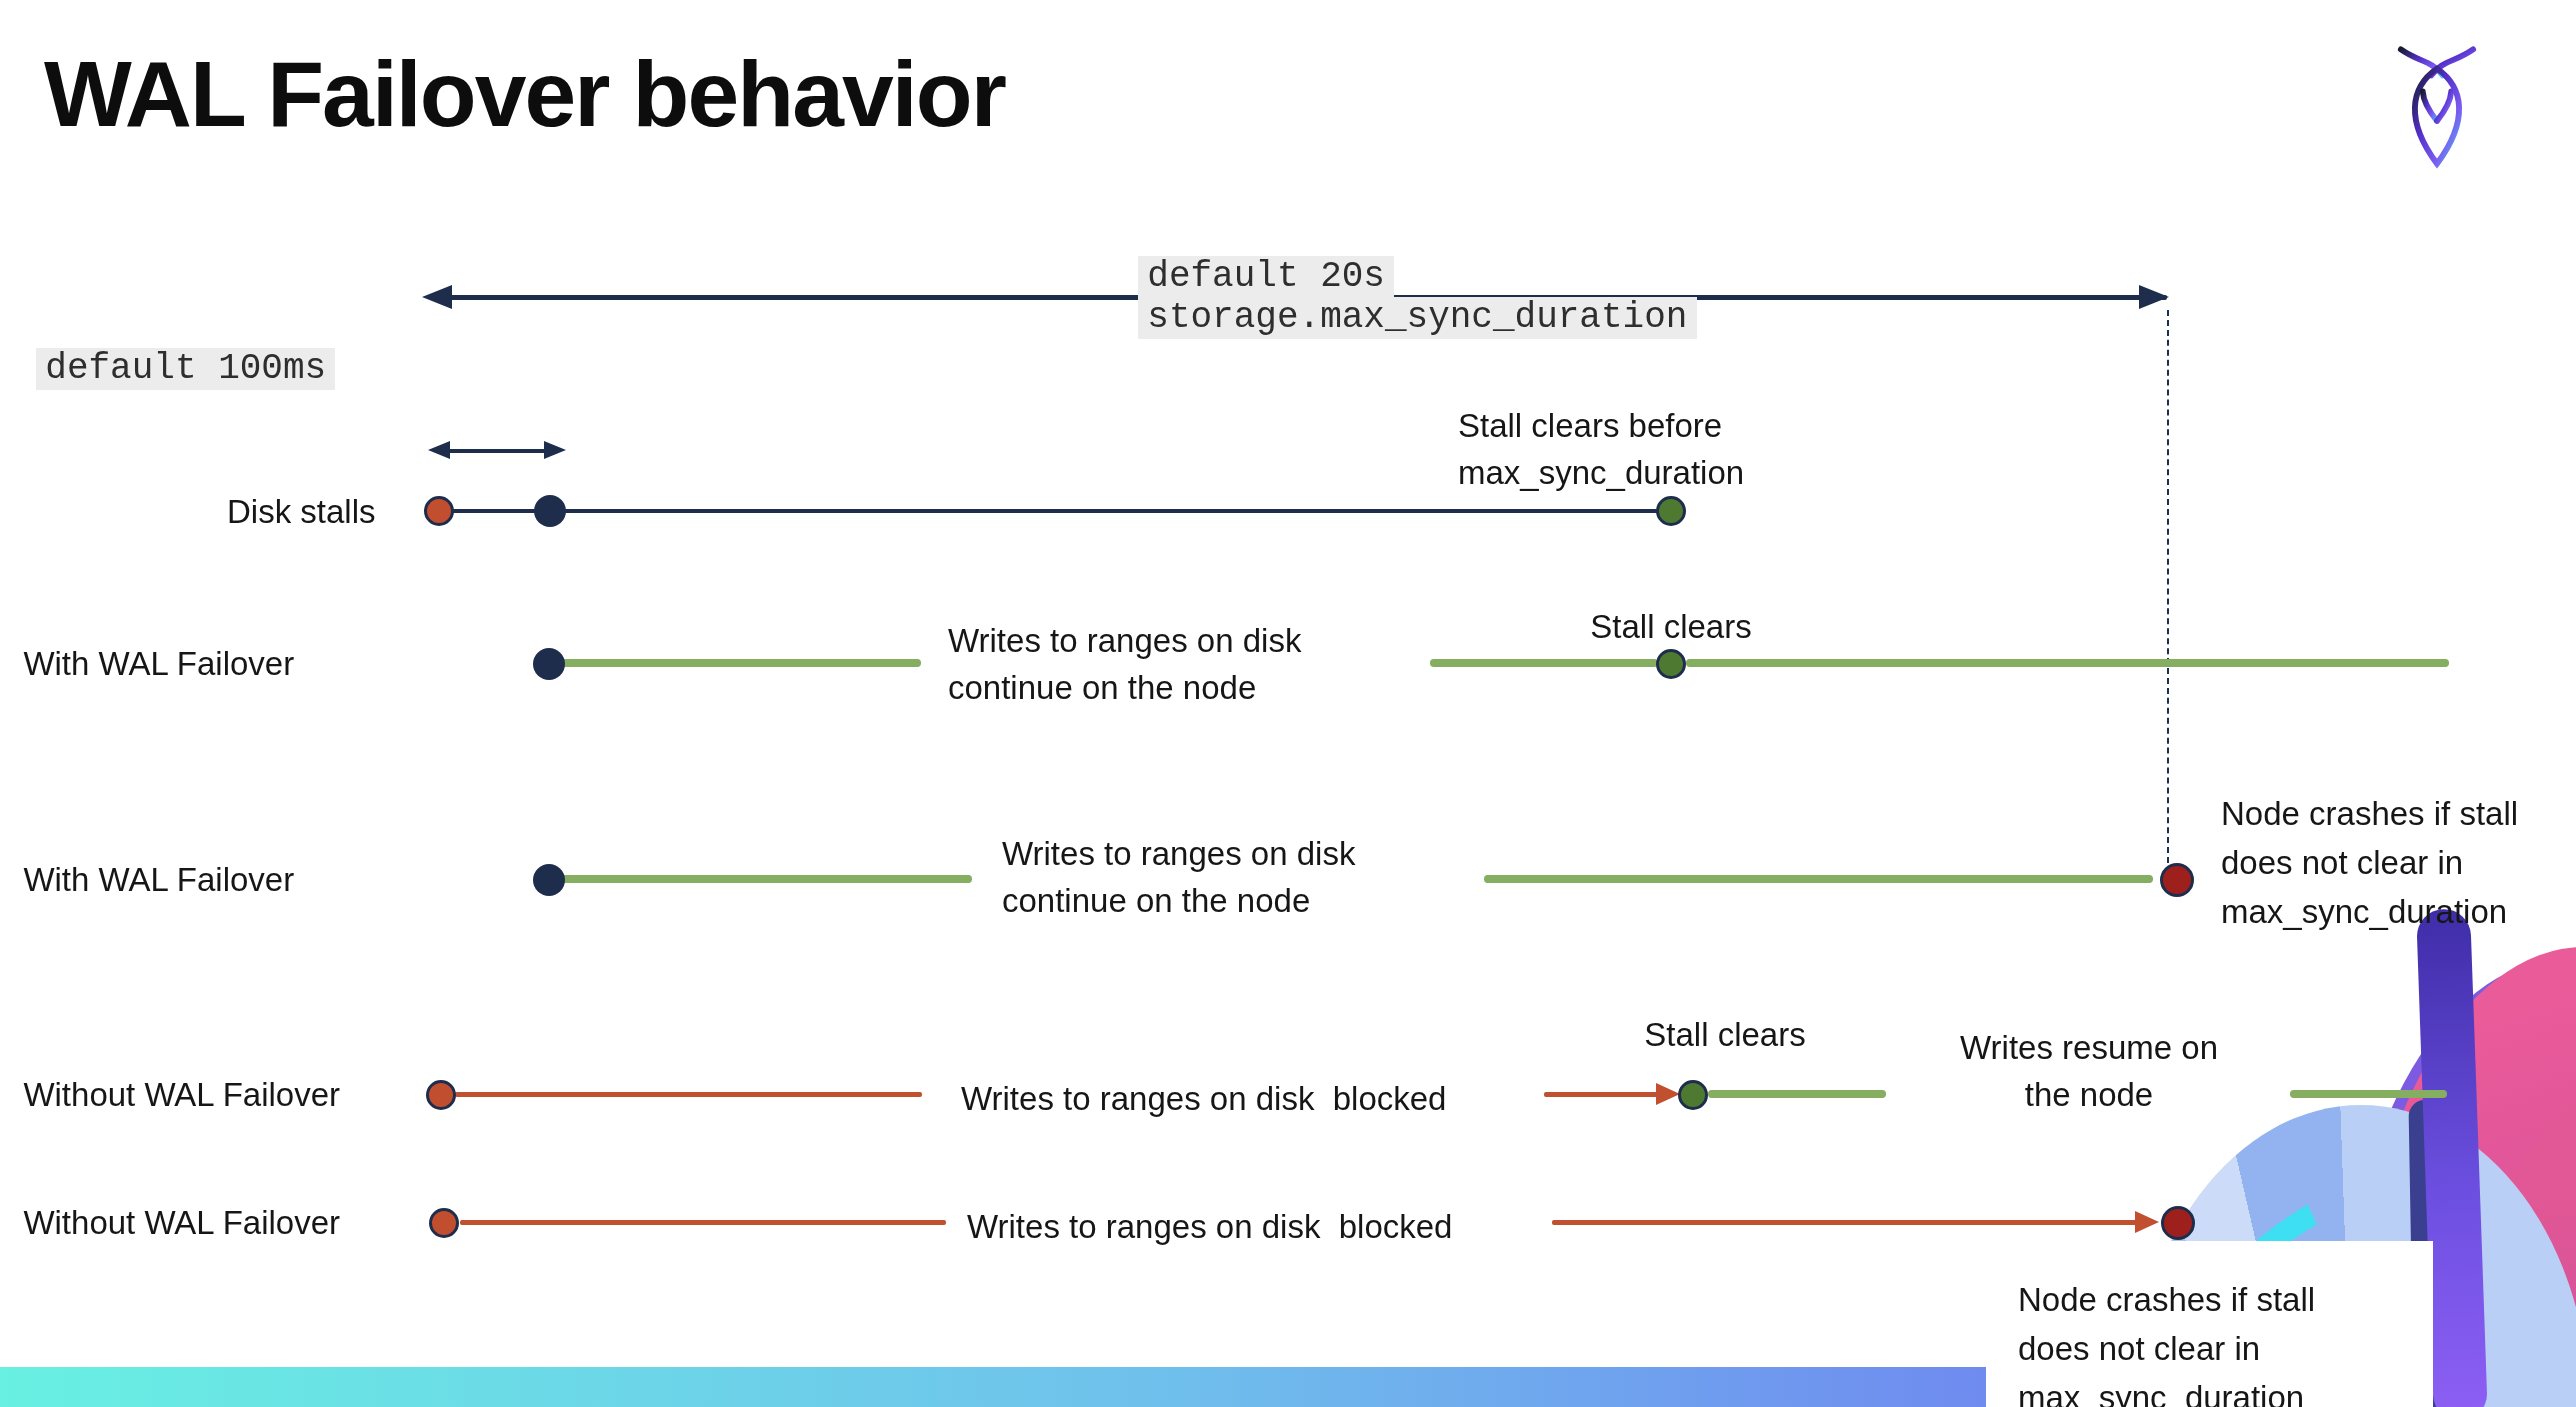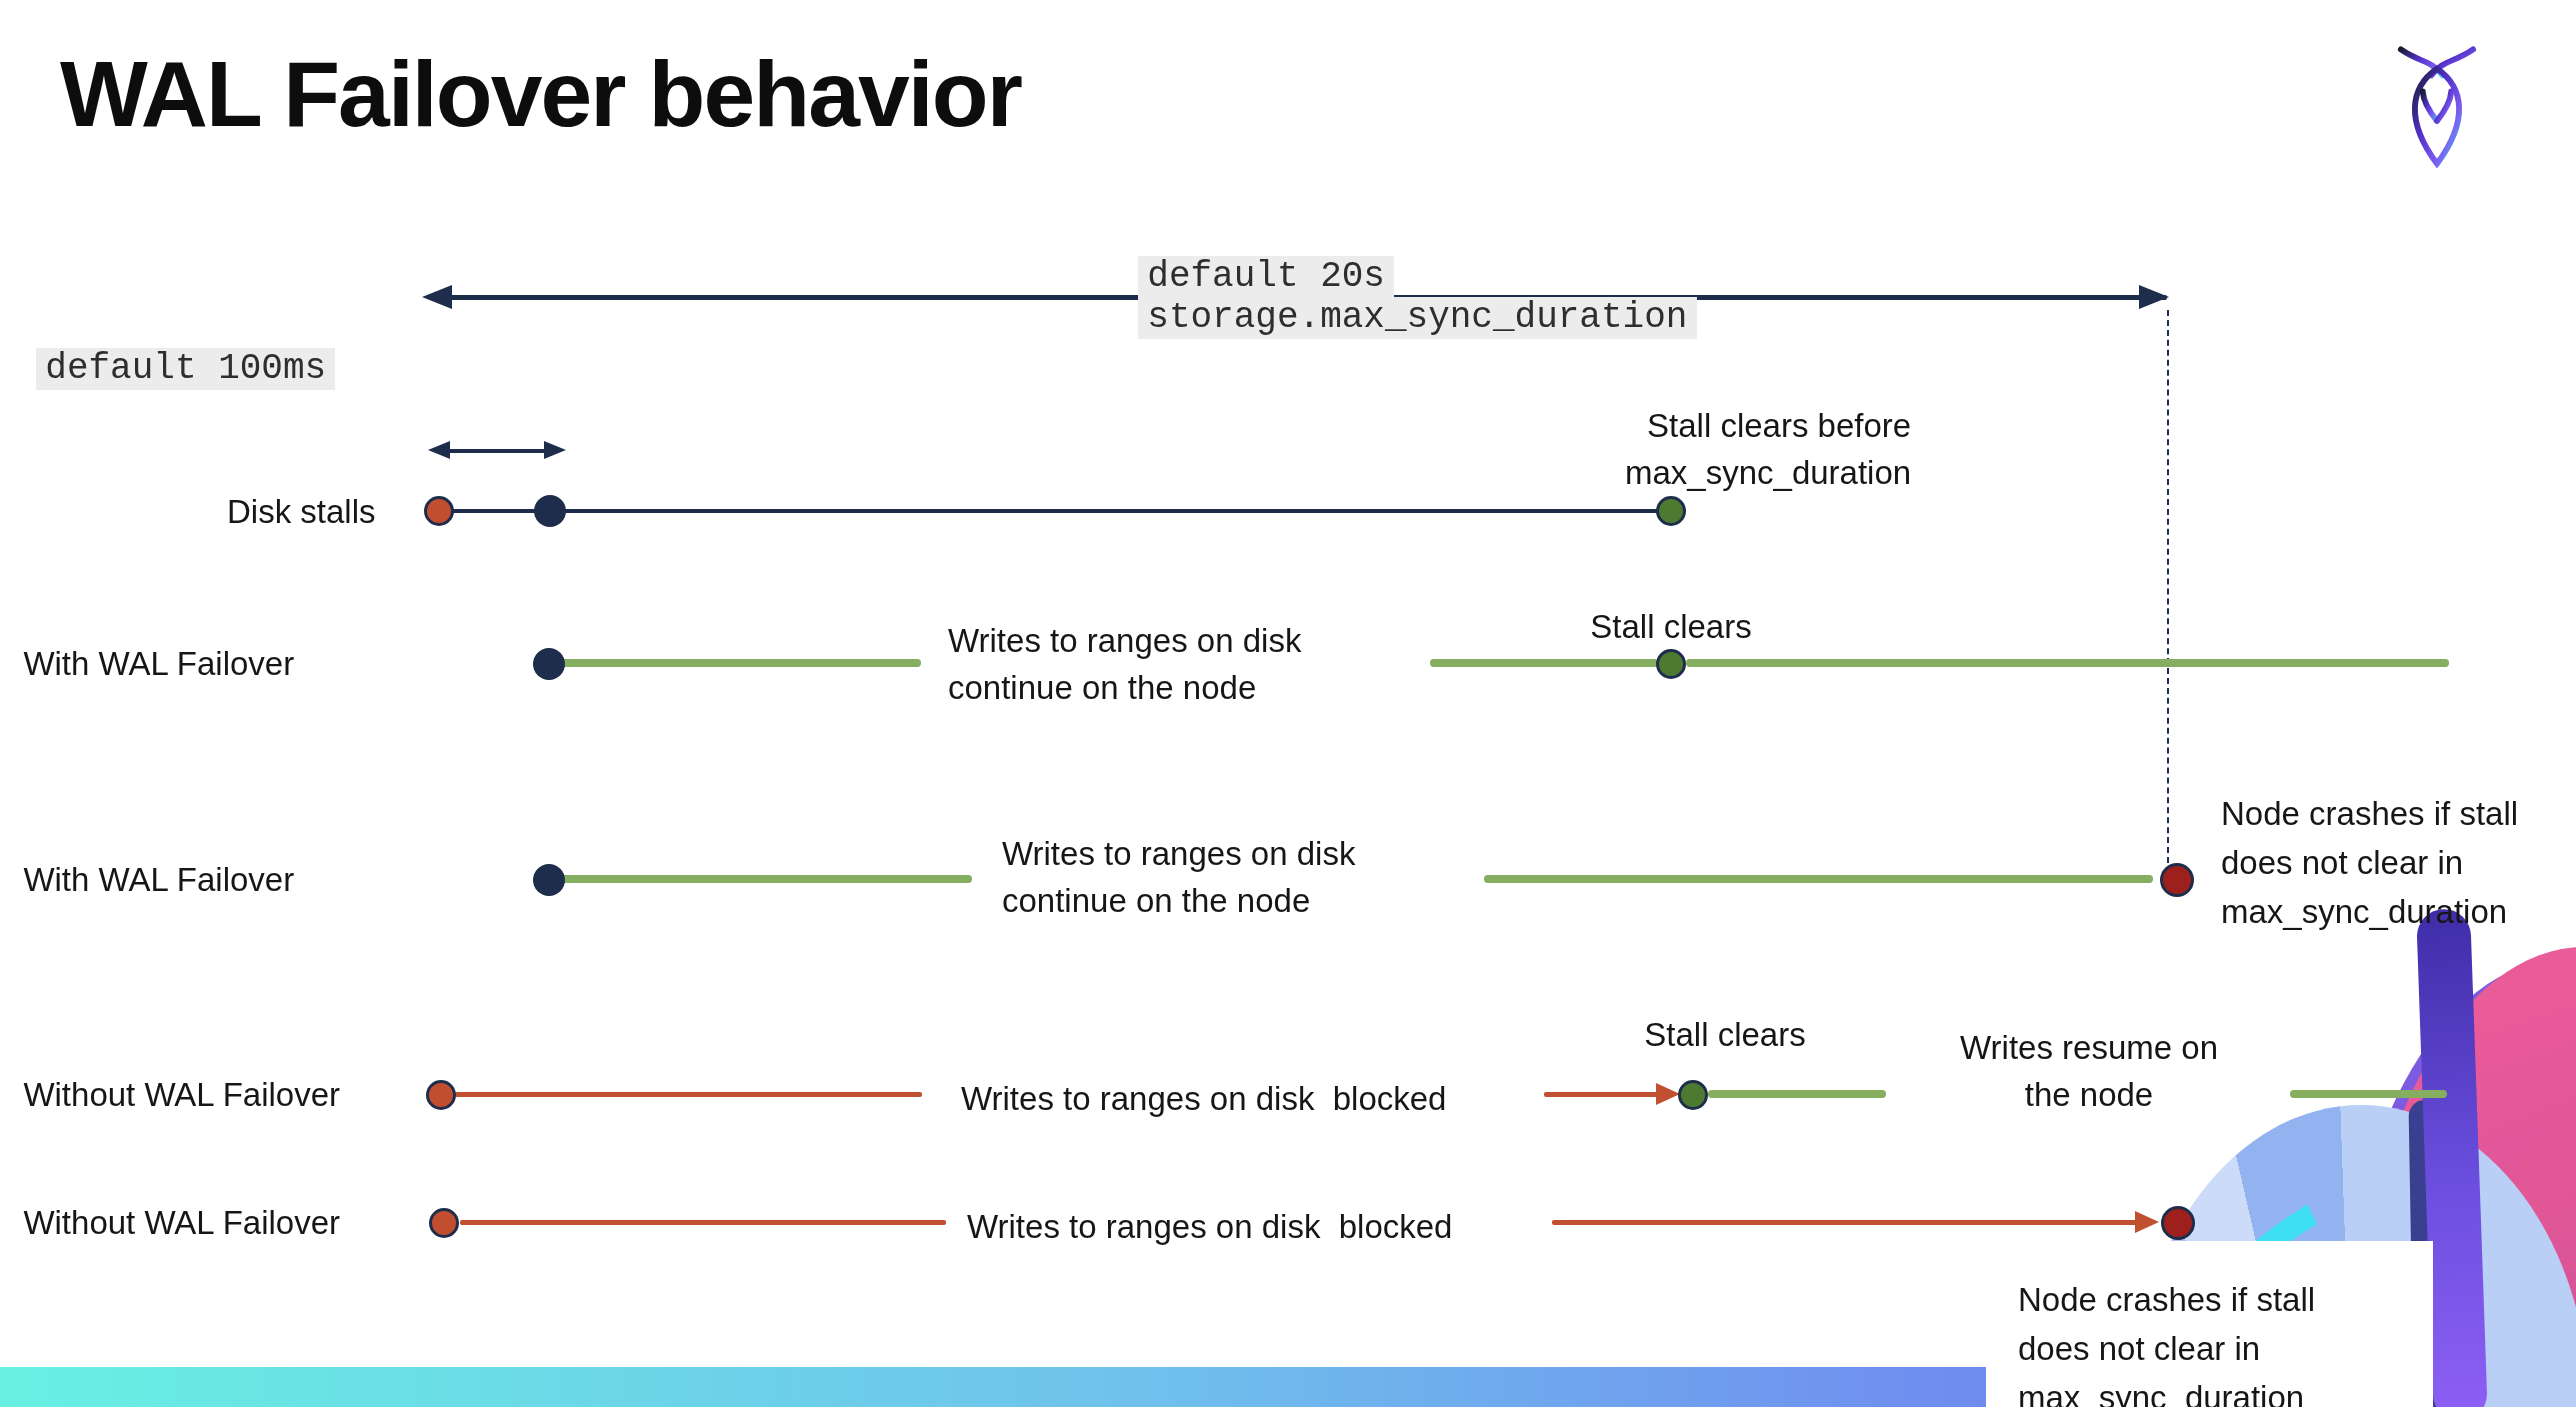--- a/index.html
+++ b/index.html
@@ -7,21 +7,21 @@
     --green-line:#85AE60; --green-dot:#4D7A30; --crimson:#9E201C;
     --highlight:#ECECEC; --ink:#161616;
     --bar-start:#68F0E2; --bar-end:#6F86F0;
   }
   html,body{margin:0;padding:0;}
   body{width:2576px;height:1408px;background:#fff;font-family:"Liberation Sans",sans-serif;color:var(--ink);}
   .slide{position:relative;width:2576px;height:1408px;overflow:hidden;background:#fff;}
   .abs{position:absolute;}
 
   
-  .title{left:60px;top:41px;font-size:93px;font-weight:800;letter-spacing:-1.9px;color:#0d0d0d;z-index:6;}
+  .title{left:44px;top:41px;font-size:93px;font-weight:800;letter-spacing:-1.9px;color:#0d0d0d;z-index:6;}
 
   
   .mono{font-family:"Liberation Mono","DejaVu Sans Mono",monospace;font-size:36px;line-height:36px;
         color:#2e2e2e;background:var(--highlight);padding:2.8px 9.3px;white-space:nowrap;z-index:6;}
 
   
   .note{font-size:33px;line-height:47px;color:var(--ink);white-space:pre-wrap;z-index:6;}
   .note.center{text-align:center;transform:translateX(-50%);}
   .row-label{font-size:33px;line-height:37px;color:var(--ink);white-space:nowrap;z-index:6;}
 
@@ -131,21 +131,21 @@
   <div class="abs tri nl sm" style="left:428px;top:441px;"></div>
   <div class="abs tri nr sm" style="left:544px;top:441px;"></div>
 
   <div class="abs dashed-v" style="left:2167px;top:310px;height:553px;"></div>
 
   <div class="abs row-label" style="left:227px;top:493px;">Disk stalls</div>
   <div class="abs hline" style="left:439px;top:509px;width:1232px;"></div>
   <div class="abs dot red" style="left:439px;top:511px;"></div>
   <div class="abs dot navy" style="left:550px;top:511px;"></div>
   <div class="abs dot green" style="left:1671px;top:511px;"></div>
-  <div class="abs note" style="left:1625px;top:402px;text-align:right;">Stall clears before
+  <div class="abs note" style="left:1458px;top:402px;">Stall clears before
 max_sync_duration</div>
 
   <div class="abs row-label" style="left:23.4px;top:645px;">With WAL Failover</div>
   <div class="abs dot navy" style="left:549px;top:664px;"></div>
   <div class="abs hline green" style="left:561px;top:659px;width:360px;"></div>
   <div class="abs note" style="left:948px;top:617px;">Writes to ranges on disk
 continue on the node</div>
   <div class="abs hline green" style="left:1430px;top:659px;width:228px;"></div>
   <div class="abs dot green" style="left:1671px;top:664px;"></div>
   <div class="abs hline green" style="left:1686px;top:659px;width:763px;"></div>

